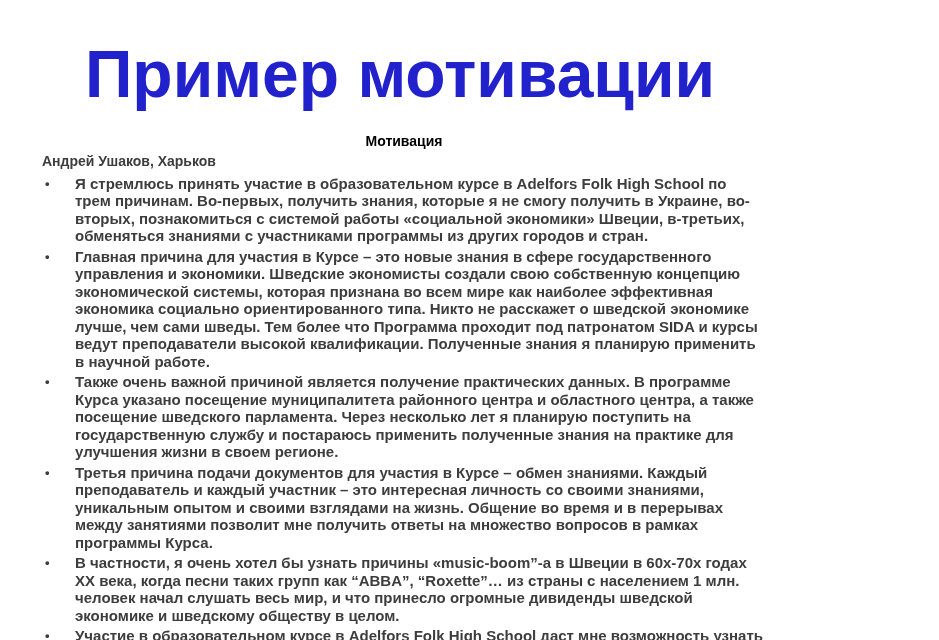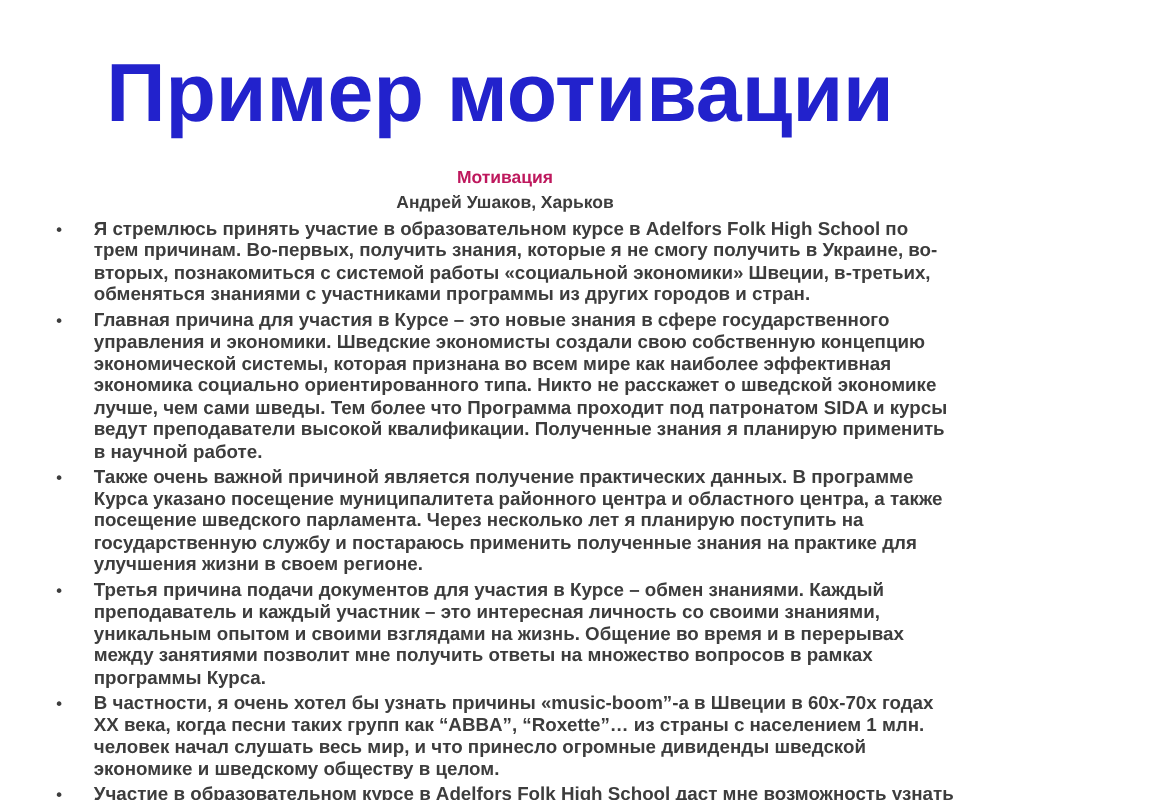--- a/index.html
+++ b/index.html
@@ -27,25 +27,25 @@
     letter-spacing: 0px;
   }
   .content {
     margin: 22px 34px 0 42px; 
     color: #3d3d3d;
   }
   .subtitle {
     text-align: center;
     font-weight: bold;
     font-size: 14px;
-    color: #be185d;
+    color: #000000;
     margin: 0 0 4px 0;
   }
   .author {
-    text-align: center;
+    text-align: left;
     font-weight: bold;
     font-size: 14px;
     color: #3d3d3d;
     margin: 0 0 6px 0;
   }
   ul.bullets {
     margin: 0;
     padding: 0;
     list-style: none;
     font-size: 15px;

